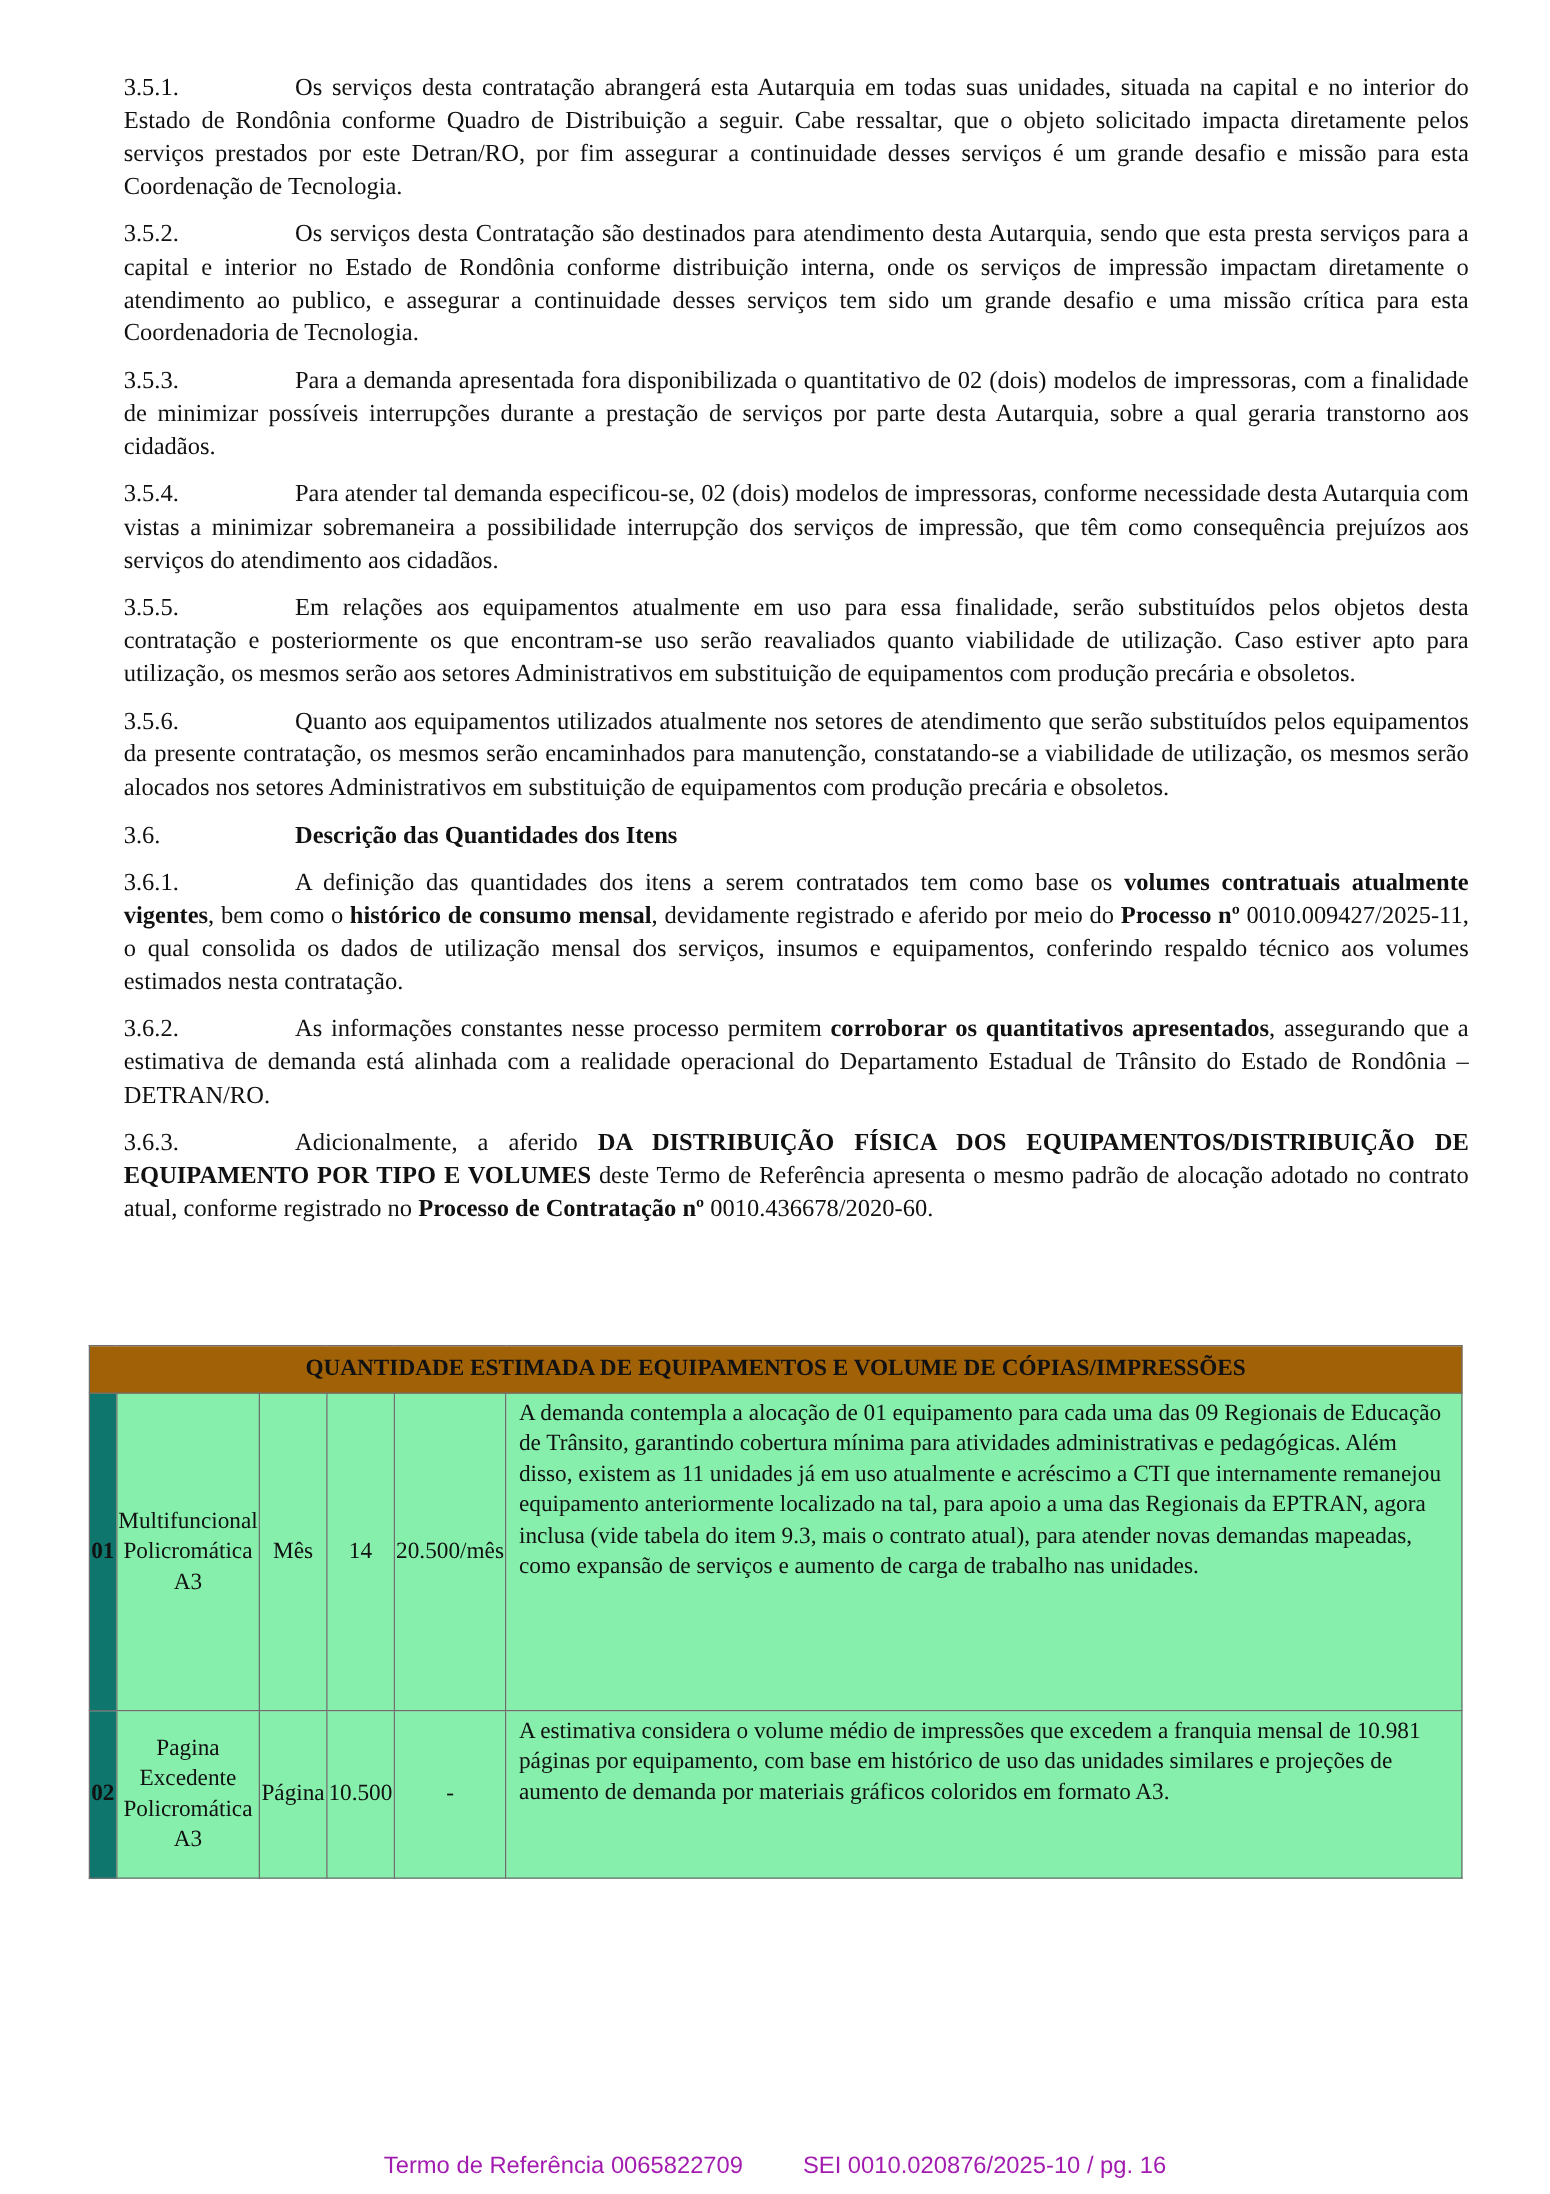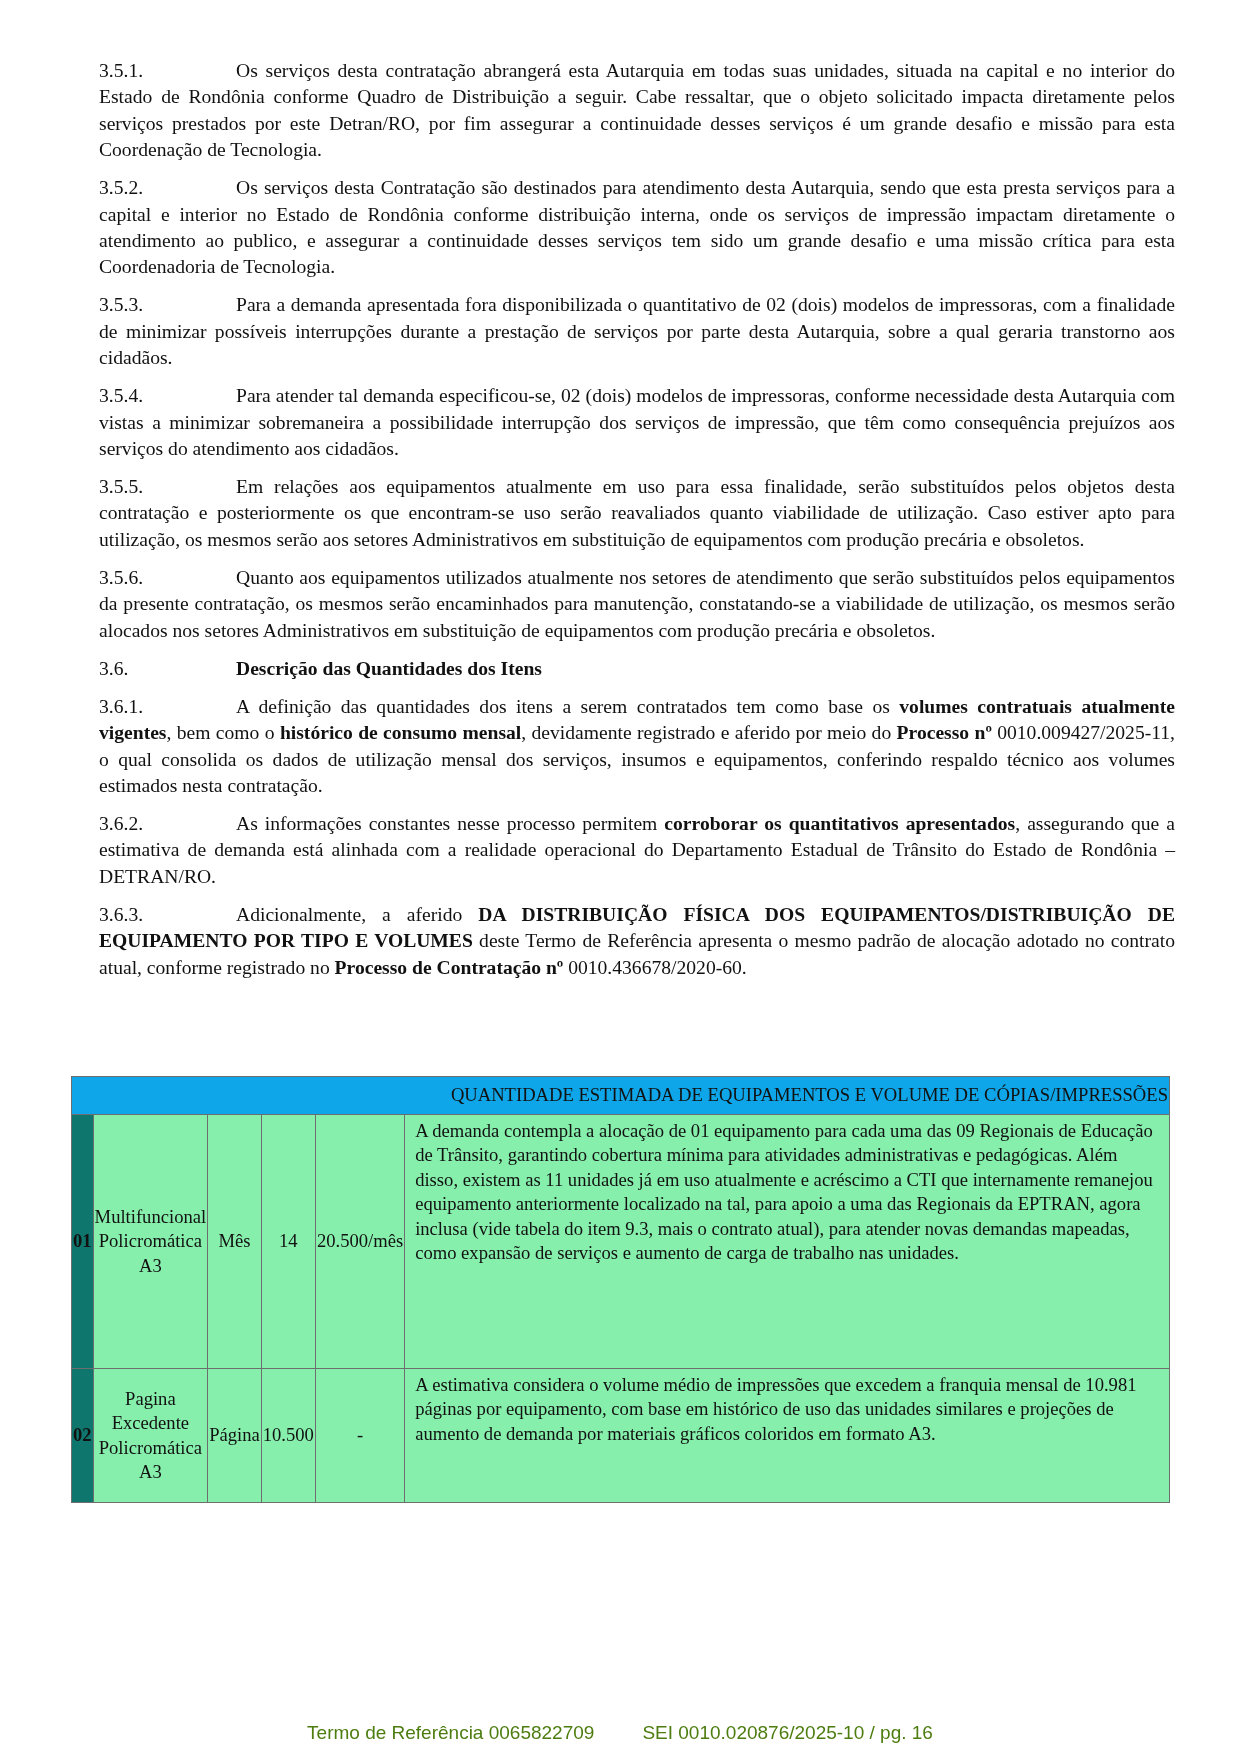--- a/index.html
+++ b/index.html
@@ -6,31 +6,31 @@
   body { width: 1240px; height: 1755px; position: relative; overflow: hidden;
          font-family: "Liberation Serif", "DejaVu Serif", serif; color: #111; }
   .content { position: absolute; left: 99px; top: 58px; width: 1076px; }
   .para { font-size: 19.6px; line-height: 26.4px; text-align: justify; margin: 0 0 11.6px 0; }
   .num { display: inline-block; width: 137px; }
   b { font-weight: bold; }
 
   table.qt { position: absolute; left: 71px; top: 1076px; width: 1099px;
              border-collapse: collapse; font-size: 18.6px; line-height: 24.4px; }
   table.qt td, table.qt th { border: 1.5px solid #6e6e6e; }
-  table.qt th { background: #0ea5e9; font-weight: normal; text-align: right; }
+  table.qt th { background: #a16207; font-weight: bold; text-align: center; }
   .title-row th { height: 35px; font-size: 18.6px; }
   .hdr-row th { height: 59px; }
   table.qt td { background: #86efac; text-align: center; vertical-align: middle; }
   table.qt td.item { background: #0f766e; font-weight: bold; }
   table.qt td.just { text-align: left; padding: 4px 6px 4px 10px; vertical-align: top; }
   .r1 td { height: 245px; }
   .r2 td { height: 125px; }
 
   .footer { position: absolute; top: 1722px; left: 0; width: 1240px; text-align: center;
-            font-family: "Liberation Sans", "DejaVu Sans", sans-serif; font-size: 19px; color: #4d7c0f; }
+            font-family: "Liberation Sans", "DejaVu Sans", sans-serif; font-size: 19px; color: #a21caf; }
   .footer span + span { margin-left: 48px; }
 </style>
 </head>
 <body>
 
 <div class="content" id="content">
     <p class="para"><span class="num">3.5.1.</span><span>Os serviços desta contratação abrangerá esta Autarquia em todas suas unidades, situada na capital e no interior do Estado de Rondônia conforme Quadro de Distribuição a seguir. Cabe ressaltar, que o objeto solicitado impacta diretamente pelos serviços prestados por este Detran/RO, por fim assegurar a continuidade desses serviços é um grande desafio e missão para esta Coordenação de Tecnologia.</span></p>
     <p class="para"><span class="num">3.5.2.</span><span>Os serviços desta Contratação são destinados para atendimento desta Autarquia, sendo que esta presta serviços para a capital e interior no Estado de Rondônia conforme distribuição interna, onde os serviços de impressão impactam diretamente o atendimento ao publico, e assegurar a continuidade desses serviços tem sido um grande desafio e uma missão crítica para esta Coordenadoria de Tecnologia.</span></p>
     <p class="para"><span class="num">3.5.3.</span><span>Para a demanda apresentada fora disponibilizada o quantitativo de 02 (dois) modelos de impressoras, com a finalidade de minimizar possíveis interrupções durante a prestação de serviços por parte desta Autarquia, sobre a qual geraria transtorno aos cidadãos.</span></p>
     <p class="para"><span class="num">3.5.4.</span><span>Para atender tal demanda especificou-se, 02 (dois) modelos de impressoras, conforme necessidade desta Autarquia com vistas a minimizar sobremaneira a possibilidade interrupção dos serviços de impressão, que têm como consequência prejuízos aos serviços do atendimento aos cidadãos.</span></p>

